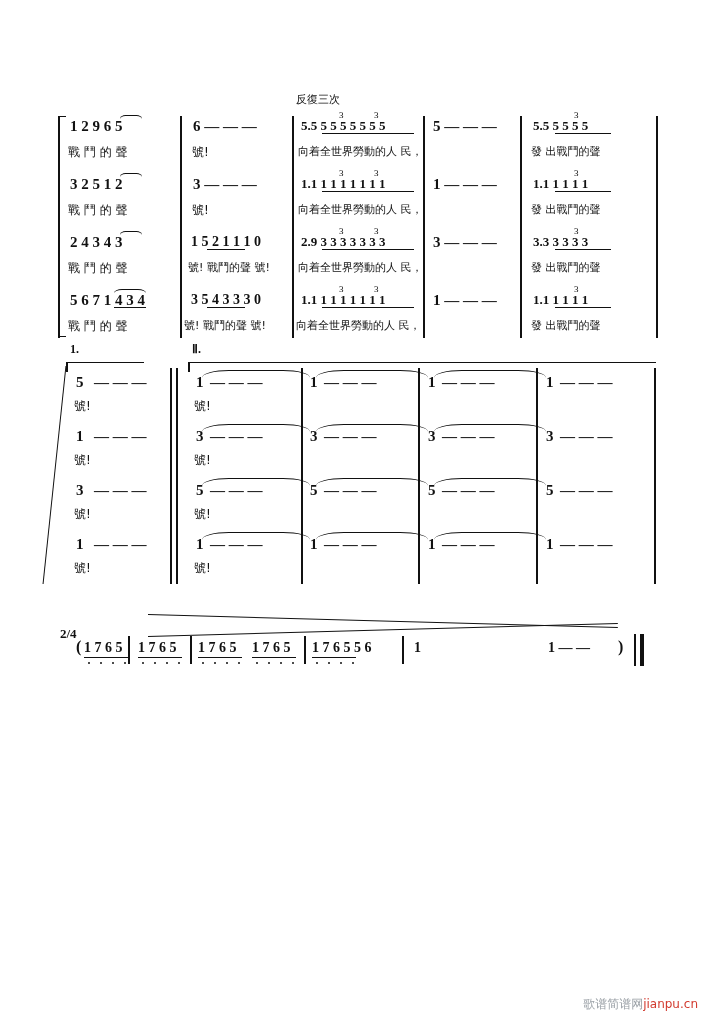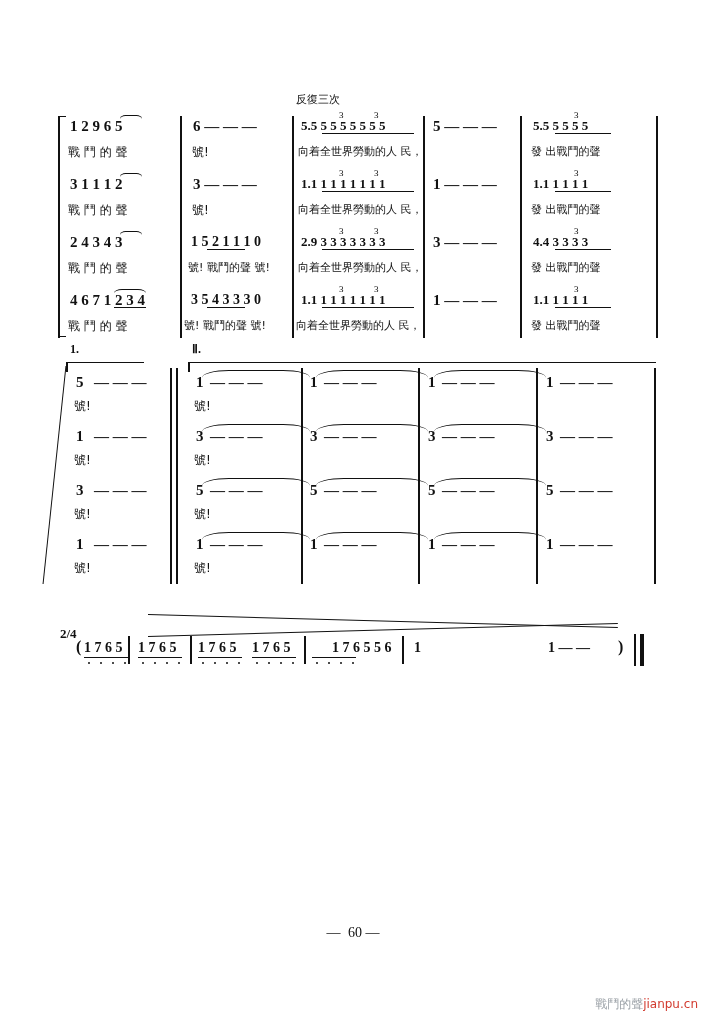--- a/index.html
+++ b/index.html
@@ -98,21 +98,21 @@
 
       <div class="abs num" style="left:375px;top:0;">5 — — —</div>
 
       <div class="abs num" style="left:475px;top:0;font-size:13px;text-align:right;">5.5 5 5 5 5</div>
       <div class="beam" style="left:497px;top:15px;width:56px;"></div>
       <div class="trip" style="left:516px;top:-8px;">3</div>
       <div class="abs lyr" style="left:473px;top:26px;font-size:11px;">發 出戰鬥的聲</div>
     </div>
 
     <div class="abs" style="left:0;top:68px;width:600px;height:55px;">
-      <div class="abs num" style="left:12px;top:0;">3 1  1  1  2</div>
+      <div class="abs num" style="left:12px;top:0;">3 2  5  1  2</div>
       <div class="slur" style="left:62px;top:-3px;width:22px;"></div>
       <div class="abs lyr" style="left:10px;top:26px;">戰 鬥 的 聲</div>
 
       <div class="abs num" style="left:135px;top:0;">3 — — —</div>
       <div class="abs lyr" style="left:134px;top:26px;">號!</div>
 
       <div class="abs num" style="left:243px;top:0;font-size:13px;">1.1 1 1 1 1 1 1 1</div>
       <div class="beam" style="left:264px;top:15px;width:92px;"></div>
       <div class="trip" style="left:281px;top:-8px;">3</div>
       <div class="trip" style="left:316px;top:-8px;">3</div>
@@ -136,28 +136,28 @@
       <div class="abs lyr" style="left:130px;top:26px;font-size:11px;">號! 戰鬥的聲 號!</div>
 
       <div class="abs num" style="left:243px;top:0;font-size:13px;">2.9 3 3 3 3 3 3 3</div>
       <div class="beam" style="left:264px;top:15px;width:92px;"></div>
       <div class="trip" style="left:281px;top:-8px;">3</div>
       <div class="trip" style="left:316px;top:-8px;">3</div>
       <div class="abs lyr" style="left:240px;top:26px;font-size:11px;">向着全世界勞動的人 民，</div>
 
       <div class="abs num" style="left:375px;top:0;">3 — — —</div>
 
-      <div class="abs num" style="left:475px;top:0;font-size:13px;">4.4 3 3 3 3</div>
+      <div class="abs num" style="left:475px;top:0;font-size:13px;">3.3 3 3 3 3</div>
       <div class="beam" style="left:497px;top:15px;width:56px;"></div>
       <div class="trip" style="left:516px;top:-8px;">3</div>
       <div class="abs lyr" style="left:473px;top:26px;font-size:11px;">發 出戰鬥的聲</div>
     </div>
 
     <div class="abs" style="left:0;top:184px;width:600px;height:55px;">
-      <div class="abs num" style="left:12px;top:0;">4 6  7  1 2 3 4</div>
+      <div class="abs num" style="left:12px;top:0;">5 6  7  1 4 3 4</div>
       <div class="slur" style="left:56px;top:-3px;width:32px;"></div>
       <div class="beam" style="left:56px;top:15px;width:32px;"></div>
       <div class="abs lyr" style="left:10px;top:26px;">戰 鬥 的 聲</div>
 
       <div class="abs num" style="left:133px;top:0;font-size:14px;">3  5 4 3 3  3 0</div>
       <div class="beam" style="left:149px;top:15px;width:38px;"></div>
       <div class="abs lyr" style="left:126px;top:26px;font-size:11px;">號! 戰鬥的聲 號!</div>
 
       <div class="abs num" style="left:243px;top:0;font-size:13px;">1.1 1 1 1 1 1 1 1</div>
       <div class="beam" style="left:264px;top:15px;width:92px;"></div>
@@ -309,40 +309,35 @@
       <div class="dotu" style="left:180px;top:50px;"></div>
 
     <div class="abs num" style="left:194px;top:28px;font-size:14px;">1 7 6 5</div>
     <div class="beam" style="left:194px;top:45px;width:44px;"></div>
     <div class="dotu" style="left:198px;top:50px;"></div>
       <div class="dotu" style="left:210px;top:50px;"></div>
       <div class="dotu" style="left:222px;top:50px;"></div>
       <div class="dotu" style="left:234px;top:50px;"></div>
     <div class="bl" style="left:246px;top:24px;height:28px;"></div>
 
-    <div class="abs num" style="left:254px;top:28px;font-size:14px;margin-left:20px;">1 7 6 5  5  6</div>
+    <div class="abs num" style="left:254px;top:28px;font-size:14px;">1 7 6 5  5  6</div>
     <div class="beam" style="left:254px;top:45px;width:44px;"></div>
     <div class="dotu" style="left:258px;top:50px;"></div>
       <div class="dotu" style="left:270px;top:50px;"></div>
       <div class="dotu" style="left:282px;top:50px;"></div>
       <div class="dotu" style="left:294px;top:50px;"></div>
     <div class="bl" style="left:344px;top:24px;height:28px;"></div>
 
     <div class="abs num" style="left:356px;top:28px;font-size:14px;">1</div>
     <div class="abs num" style="left:490px;top:28px;font-size:14px;">1 — —</div>
 
     <div class="abs num" style="left:560px;top:26px;font-size:16px;">)</div>
 
     <div class="dbar1" style="left:576px;top:22px;height:32px;"></div>
     <div class="dbar2" style="left:582px;top:22px;height:32px;"></div>
   </div>
 
-  <div id="pagenum">
-    <span style="letter-spacing:4px;">—</span>
-    <span>60</span>
-    <span style="letter-spacing:4px;">—</span>
+
+  <div id="watermark">
+    <span>歌谱简谱网</span><span class="wm-red">jianpu.cn</span>
   </div>
 
-  <div id="watermark">
-    <span>戰鬥的聲</span><span class="wm-red">jianpu.cn</span>
-  </div>
-
 </div>
 
 </body></html>

